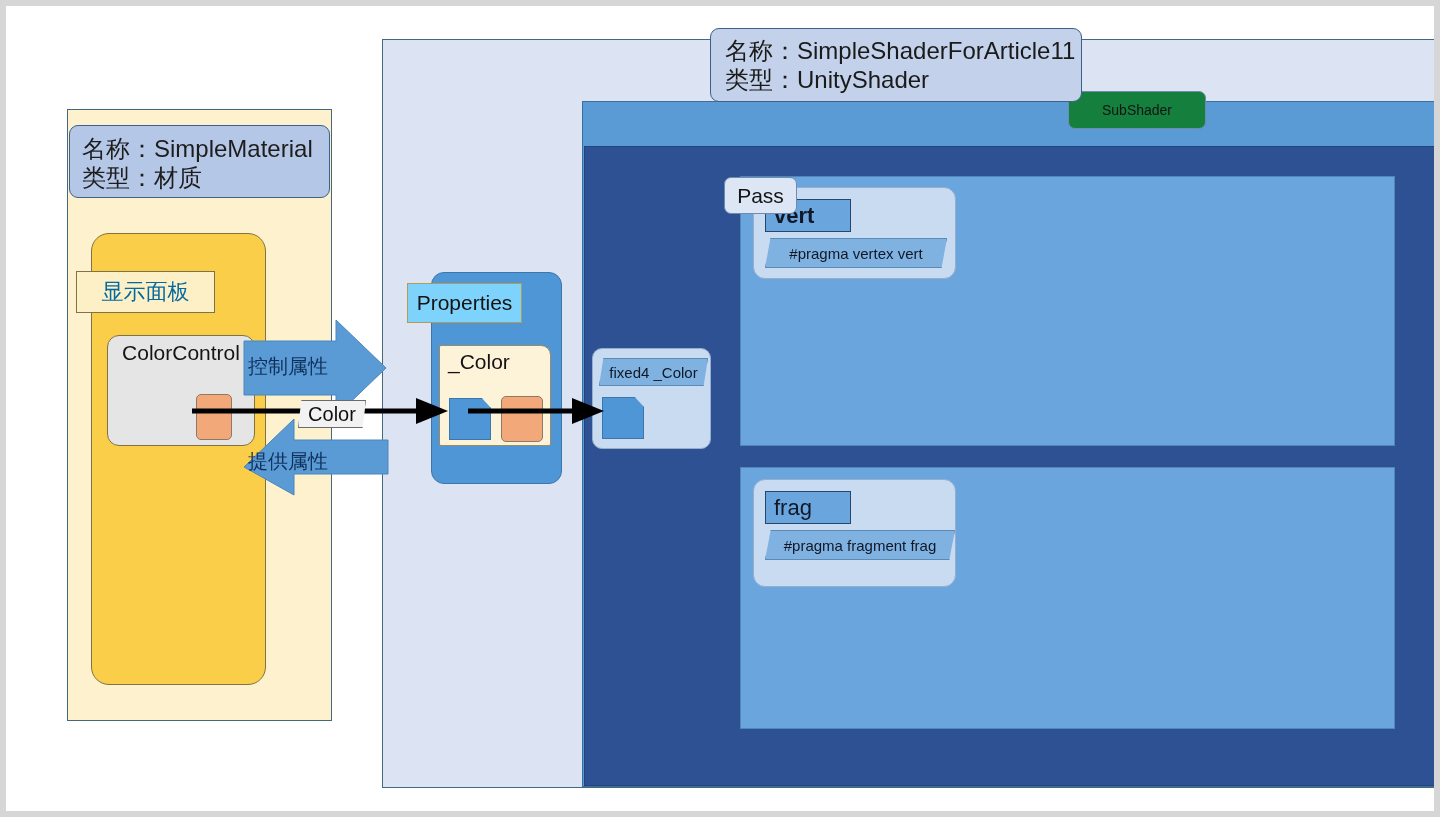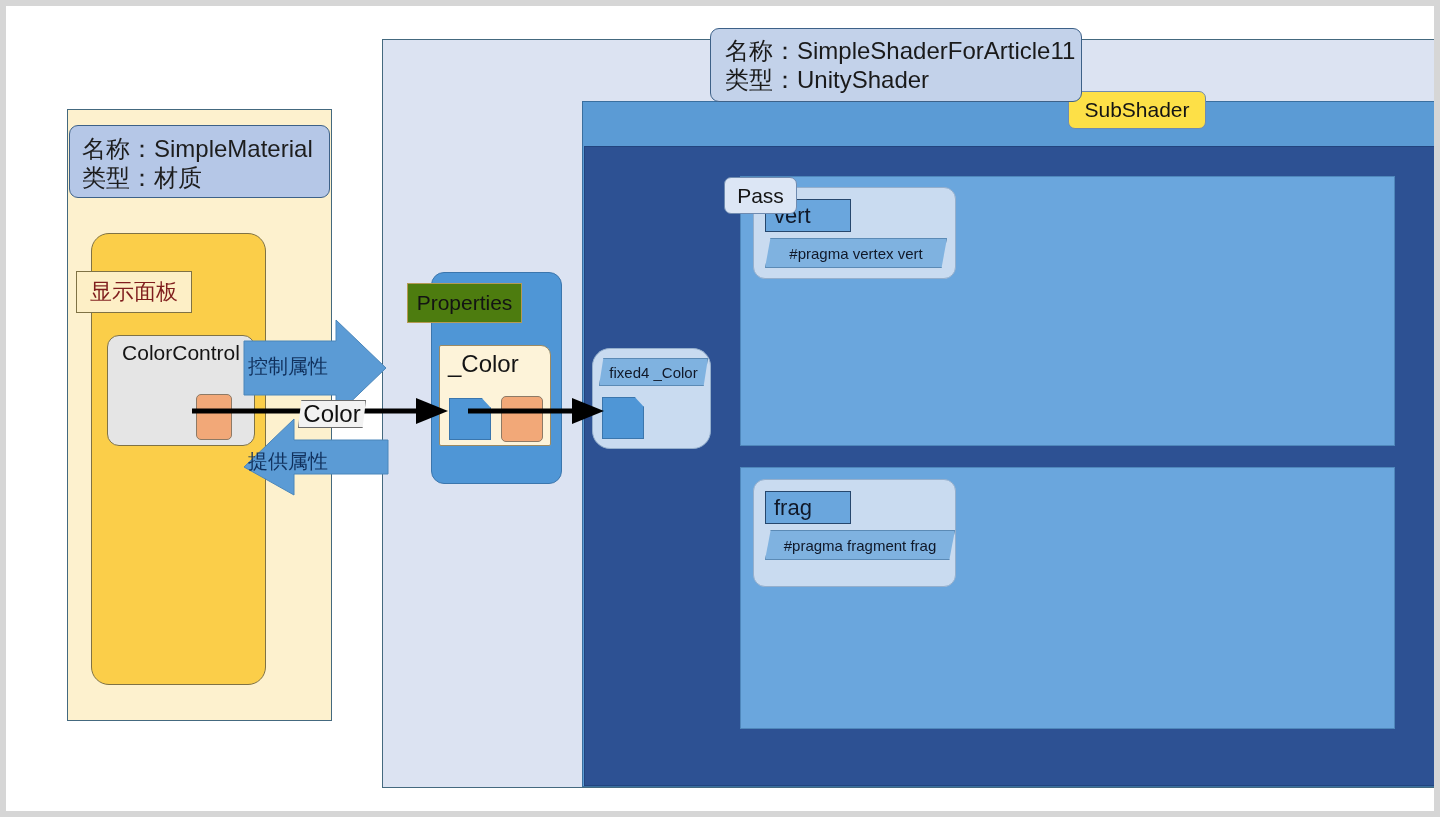--- a/index.html
+++ b/index.html
@@ -31,39 +31,39 @@
     color:#1d1d1d;font-size:24px;line-height:1.22;
     padding:8px 0 0 12px;display:block;text-align:left;
   }
   .mat-title div{white-space:nowrap;}
 
   .panel-yellow{
     left:52px;top:227px;width:175px;height:452px;
     background:#fbce49;border:1.2px solid #7f7245;border-radius:18px;
   }
   .panel-title{
-    left:70px;top:265px;width:116px;height:42px;
+    left:70px;top:265px;width:139px;height:42px;
     background:#fdefc6;border:1.3px solid #7f7245;
-    color:#7f1d1d;font-size:22px;
+    color:#0369a1;font-size:22px;
   }
   .colorctrl{
     left:68px;top:329px;width:148px;height:111px;
     background:#e5e5e5;border:1.2px solid #7f7245;border-radius:12px 12px 12px 12px;
   }
   .colorctrl-label{
     position:absolute;left:0;top:5px;width:100%;text-align:center;
     font-size:21px;color:#141414;
   }
   .swatch-orange{
     position:absolute;background:#f2a878;border:1.1px solid #8d7a66;border-radius:5px;
   }
   .color-tag{
     left:292px;top:394px;width:68px;height:28px;
     background:#f2f2f2;border:1px solid #6b6b6b;
-    color:#101010;font-size:24px;
+    color:#101010;font-size:20px;
     clip-path:polygon(5% 0,100% 0,95% 100%,0 100%);
   }
 
   .arrow-lbl{position:absolute;font-size:20px;color:#10305c;white-space:nowrap;}
 
   
   .shader-outer{
     left:343px;top:33px;width:1078px;height:749px;
     background:#dce3f2;border:1.4px solid #44697f;
   }
@@ -74,22 +74,22 @@
     padding:7px 0 0 14px;display:block;text-align:left;
   }
   .shader-title div{white-space:nowrap;}
 
   .subshader-box{
     left:543px;top:95px;width:856px;height:686px;
     background:#5b9bd5;border:1.2px solid #3a6f9f;
   }
   .subshader-tag{
     left:1062px;top:85px;width:138px;height:38px;
-    background:#fde047;border:1.1px solid #6f8bb0;border-radius:7px;
-    color:#141414;font-size:21px;
+    background:#15803d;border:1.1px solid #6f8bb0;border-radius:7px;
+    color:#141414;font-size:14px;
   }
 
   .pass-box{
     left:545px;top:140px;width:854px;height:640px;
     background:#2d5193;border:1.2px solid #22447f;
   }
   .pass-tag{
     left:718px;top:127px;width:73px;height:37px;
     background:#dce6f5;border:1.1px solid #6f8bb0;border-radius:7px;
     color:#141414;font-size:21px;margin-top:44px;
@@ -119,40 +119,40 @@
     clip-path:polygon(3% 0,100% 0,97% 100%,0 100%);
   }
 
   
   .props-box{
     left:392px;top:266px;width:131px;height:212px;
     background:#4f96d6;border:1.1px solid #3b76ad;border-radius:13px;
   }
   .props-tag{
     left:401px;top:277px;width:115px;height:40px;
-    background:#4d7c0f;border:1.1px solid #b59a54;
+    background:#7dd3fc;border:1.1px solid #b59a54;
     color:#131313;font-size:21px;
   }
   .color-card{
     left:400px;top:339px;width:112px;height:101px;
     background:#fdf3d9;border:1.1px solid #9c8a62;border-radius:2px 10px 2px 2px;
   }
   .color-card-label{
-    position:absolute;left:8px;top:4px;font-size:24px;color:#141414;
+    position:absolute;left:8px;top:4px;font-size:21px;color:#141414;
   }
 
   
   .chip-blue{
     position:absolute;background:#4f96d6;border:1.1px solid #3b76ad;
   }
 
   
   .f4-card{
     left:553px;top:342px;width:119px;height:101px;
-    background:#c9dbf0;border:1.1px solid #94afcd;border-radius:18px;
+    background:#c9dbf0;border:1.1px solid #94afcd;border-radius:10px;
   }
   .f4-tag{
     position:absolute;left:6px;top:9px;width:107px;height:26px;
     background:#7fb2e0;border:1px solid #5b8ab5;color:#101828;
     font-size:15px;display:flex;align-items:center;justify-content:center;
     clip-path:polygon(4% 0,100% 0,96% 100%,0 100%);
   }
 
   .watermark{
     position:absolute;right:28px;bottom:38px;
@@ -172,21 +172,21 @@
 
   <div class="box shader-outer"></div>
 
   <div class="box subshader-box"></div>
   <div class="box pass-box"></div>
 
   <div class="box stage-box stage-vert"></div>
   <div class="box stage-box stage-frag"></div>
 
   <div class="box fn-card fn-vert">
-    <div class="fn-name" style="left:11px;top:11px;width:76px;height:31px;">vert</div>
+    <div class="fn-name" style="left:11px;top:11px;width:76px;height:31px;font-weight:bold;">vert</div>
     <div class="fn-pragma" style="left:11px;top:50px;width:180px;height:28px;">#pragma vertex vert</div>
   </div>
 
   <div class="box fn-card fn-frag">
     <div class="fn-name" style="left:11px;top:11px;width:76px;height:31px;">frag</div>
     <div class="fn-pragma" style="left:11px;top:50px;width:188px;height:28px;">#pragma fragment frag</div>
   </div>
 
   <div class="lbl subshader-tag">SubShader</div>
   <div class="lbl pass-tag">Pass</div>

